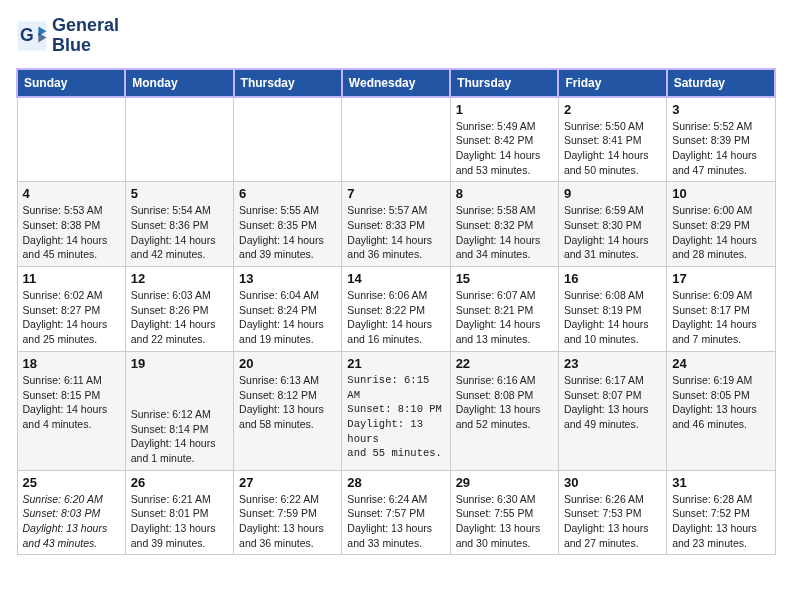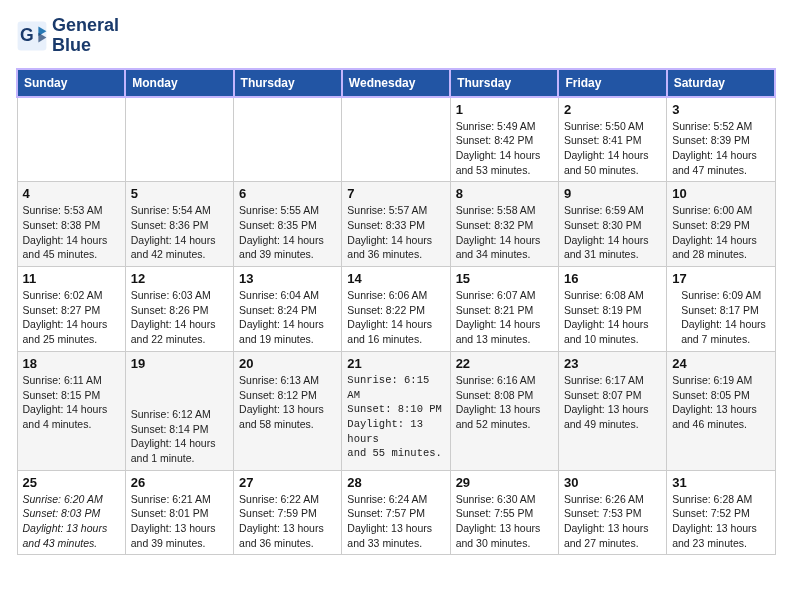--- a/index.html
+++ b/index.html
@@ -233,21 +233,21 @@
         </td>
         <td>
           <span class="day-num">16</span>
           <div class="day-info" style="white-space: pre-line;">Sunrise: 6:08 AM
 Sunset: 8:19 PM
 Daylight: 14 hours
 and 10 minutes.</div>
         </td>
         <td>
           <span class="day-num">17</span>
-          <div class="day-info" style="white-space: pre-line; margin-left: 9px;">Sunrise: 6:09 AM
+          <div class="day-info" style="white-space: pre-line;">Sunrise: 6:09 AM
 Sunset: 8:17 PM
 Daylight: 14 hours
 and 7 minutes.</div>
         </td>
       </tr>
       <tr>
         <td>
           <span class="day-num">18</span>
           <div class="day-info" style="white-space: pre-line;">Sunrise: 6:11 AM
 Sunset: 8:15 PM

